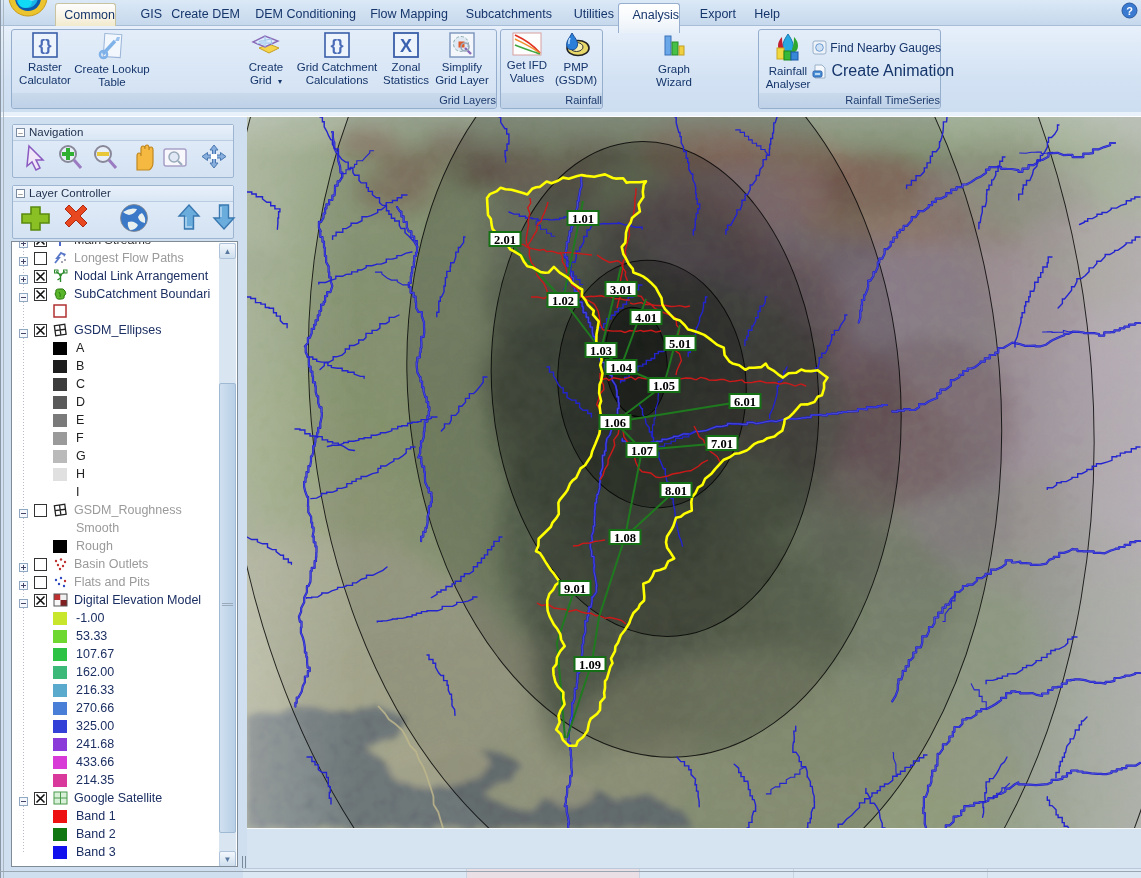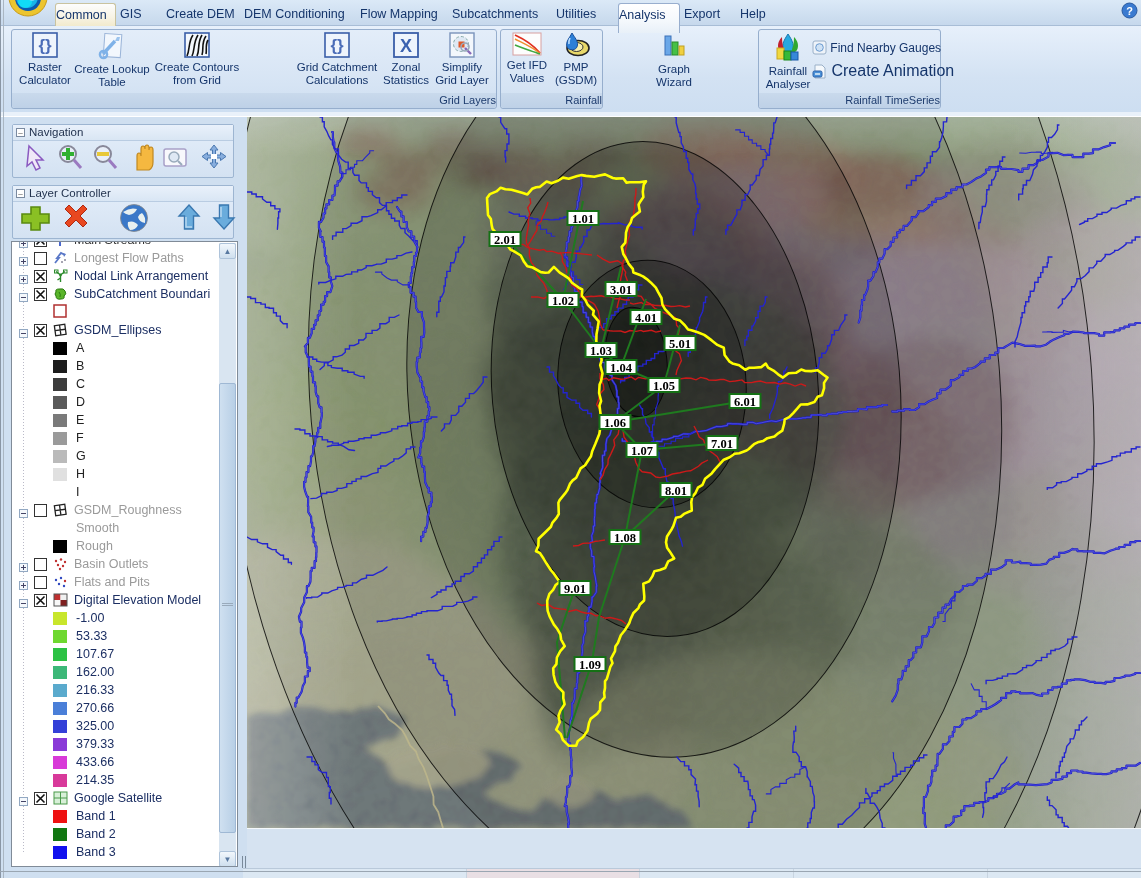--- a/index.html
+++ b/index.html
@@ -1,16 +1,16 @@
 <!DOCTYPE html>
 <html><head><meta charset="utf-8"><style>
 *{margin:0;padding:0;box-sizing:border-box}
 body{width:1141px;height:878px;overflow:hidden;font-family:"Liberation Sans",sans-serif;background:#ccddef;position:relative}
 .tabbar{position:absolute;left:0;top:0;width:1141px;height:26px;background:linear-gradient(#dbe9f7,#c6d8ec);border-bottom:1px solid #a8bdd6}
-.tab{position:absolute;top:3px;height:30px;line-height:22px;font-size:12.5px;color:#15356b;text-align:left}
+.tab{position:absolute;top:3px;height:30px;line-height:22px;font-size:12.5px;color:#15356b;text-align:right}
 .tab.active{background:linear-gradient(#fdfdfd,#f7f3e4 45%,#eee3bb);border:1px solid #c9c39f;border-bottom:none;border-radius:3px 3px 0 0}
 .tab.selected{background:linear-gradient(#ffffff,#f4f8fc 60%,#e8f0f8);border:1px solid #98aece;border-bottom:none;border-radius:3px 3px 0 0;z-index:3}
 .ribbon{position:absolute;left:0;top:26px;width:1141px;height:86px;background:linear-gradient(#e7f0fb,#d3e2f3 60%,#cddef1)}
 .rgroup{position:absolute;top:3px;height:80px;border:1px solid #96aecd;border-radius:3px;background:linear-gradient(#e3edf9,#d6e4f4 70%,#cfdff1)}
 .rgroup .glabel{position:absolute;left:0;bottom:0;width:100%;height:15px;background:linear-gradient(#c9d9ec,#bed1e7);color:#1e3c6e;font-size:11px;text-align:right;line-height:15px;border-radius:0 0 3px 3px}
 .rbtn{position:absolute;top:4px;text-align:center;color:#15356b;font-size:11.5px;line-height:13px}
 .rbtn .ric{display:block;margin:2px auto 3px}
 .leftpanel{position:absolute;left:0;top:117px;width:243px;height:761px;background:#cfdff0}
 .navbox{position:absolute;left:12px;width:222px;border:1px solid #9db5d1;background:linear-gradient(#e4eefa,#d4e2f2);border-radius:2px}
 .navhead{height:16px;font-size:11.5px;color:#23334f;padding-left:16px;line-height:15px;background:linear-gradient(#e9f1fb,#d9e6f4);border-bottom:1px solid #b9cce2;position:relative}
@@ -62,24 +62,26 @@
     <div class="rbtn" style="left:-1px;top:4px;width:92px"><svg class="ric" width="26" height="26" viewBox="0 0 26 26">
         <rect x="1" y="1" width="24" height="24" fill="#eef4fc" stroke="#3a5ea8" stroke-width="1.6"></rect>
         <text x="13" y="19" font-size="17" font-weight="bold" fill="#4a6cb8" text-anchor="middle" font-family="Liberation Sans">{}</text>
       </svg>Raster<br>Calculator</div>
     <div class="rbtn" style="left:66px;top:4px;width:92px"><svg class="ric" width="28" height="28" viewBox="0 0 28 28">
         <rect x="6" y="2" width="17" height="23" fill="#f2f7fd" stroke="#9ab4d8" transform="rotate(4 14 14)"></rect>
         <path d="M5 22 L17 9" stroke="#7fb2e8" stroke-width="3.4" fill="none"></path>
         <circle cx="5.5" cy="22.5" r="3.6" fill="none" stroke="#7fb2e8" stroke-width="2.4"></circle>
         <path d="M17 9 l2-4 3 0 -1 4 z" fill="#9cc4ee"></path>
       </svg>Create Lookup<br>Table</div>
-    <div class="rbtn" style="left:151px;top:4px;width:92px"><svg class="ric" width="26" height="26" viewBox="0 0 26 26">
-        <rect x="1" y="1" width="24" height="24" fill="#f4f8fd" stroke="#3a5ea8" stroke-width="1.6"></rect>
-        <path d="M9 3 C4 10 6 18 3 24 M14 3 C9 11 11 18 8 24 M18 3 C13 11 16 18 13 24 M22 4 C17 11 20 17 18 23 M24 8 C21 13 23 18 22 22" stroke="#111" stroke-width="1.6" fill="none"></path>
-      </svg>Create Contours<br>from Grid</div>
+    <div class="rbtn" style="left:220px;top:4px;width:92px"><svg class="ric" width="30" height="26" viewBox="0 0 30 26">
+        <path d="M8 16 L18 12 L28 16 L18 21 Z" fill="#f5d34a" stroke="#c8a020"></path>
+        <path d="M2 10 L14 4 L27 9 L14 15 Z" fill="#dbeafc" stroke="#8a6ab8" stroke-width="1.4"></path>
+        <path d="M8 9.5 L20 7 M6 11.5 L21 11 M14 4 L14 15 M20 6.5 L21 13" stroke="#9ec3e8" stroke-width="1" fill="none"></path>
+        <path d="M12 8 l5 2 -4 3 -5-2 z" fill="#bcd8f2"></path>
+      </svg>Create<br>Grid&nbsp;&nbsp;<span style="font-size:8px">▾</span></div>
     <div class="rbtn" style="left:291px;top:4px;width:92px"><svg class="ric" width="26" height="26" viewBox="0 0 26 26">
         <rect x="1" y="1" width="24" height="24" fill="#eef4fc" stroke="#3a5ea8" stroke-width="1.6"></rect>
         <text x="13" y="19" font-size="17" font-weight="bold" fill="#4a6cb8" text-anchor="middle" font-family="Liberation Sans">{}</text>
       </svg>Grid Catchment<br>Calculations</div>
     <div class="rbtn" style="left:360px;top:4px;width:92px"><svg class="ric" width="26" height="26" viewBox="0 0 26 26">
         <rect x="1" y="1" width="24" height="24" fill="#eef4fc" stroke="#3a5ea8" stroke-width="1.8"></rect>
         <text x="13" y="20" font-size="18" font-weight="bold" fill="#3b62b0" text-anchor="middle" font-family="Liberation Sans">X</text>
       </svg>Zonal<br>Statistics</div>
     <div class="rbtn" style="left:416px;top:4px;width:92px"><svg class="ric" width="26" height="26" viewBox="0 0 26 26">
         <rect x="1" y="1" width="24" height="24" fill="#f3f7fc" stroke="#7a93bb" stroke-width="1.4"></rect>
@@ -405,21 +407,21 @@
       <div class="trow" style="top:457px;left:0;width:210px">
         <span style="position:absolute;left:41px;top:1px"><span style="display:inline-block;width:14px;height:13px;vertical-align:-2px;background:#4a7fd8;"></span></span>
         <span class="tx" style="left:64px;color:#1c2f63">270.66</span>
       </div>
       <div class="trow" style="top:475px;left:0;width:210px">
         <span style="position:absolute;left:41px;top:1px"><span style="display:inline-block;width:14px;height:13px;vertical-align:-2px;background:#3340d8;"></span></span>
         <span class="tx" style="left:64px;color:#1c2f63">325.00</span>
       </div>
       <div class="trow" style="top:493px;left:0;width:210px">
         <span style="position:absolute;left:41px;top:1px"><span style="display:inline-block;width:14px;height:13px;vertical-align:-2px;background:#8a3ad8;"></span></span>
-        <span class="tx" style="left:64px;color:#1c2f63">379.33</span>
+        <span class="tx" style="left:64px;color:#1c2f63">241.68</span>
       </div>
       <div class="trow" style="top:511px;left:0;width:210px">
         <span style="position:absolute;left:41px;top:1px"><span style="display:inline-block;width:14px;height:13px;vertical-align:-2px;background:#d83ad8;"></span></span>
         <span class="tx" style="left:64px;color:#1c2f63">433.66</span>
       </div>
       <div class="trow" style="top:529px;left:0;width:210px">
         <span style="position:absolute;left:41px;top:1px"><span style="display:inline-block;width:14px;height:13px;vertical-align:-2px;background:#d8399a;"></span></span>
         <span class="tx" style="left:64px;color:#1c2f63">214.35</span>
       </div>
       <div class="trow" style="top:547px;left:0;width:210px">

